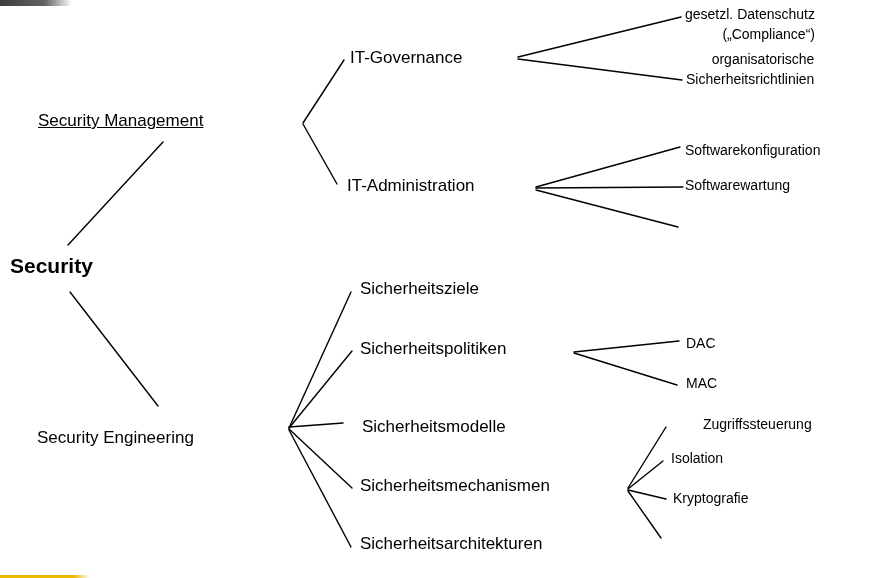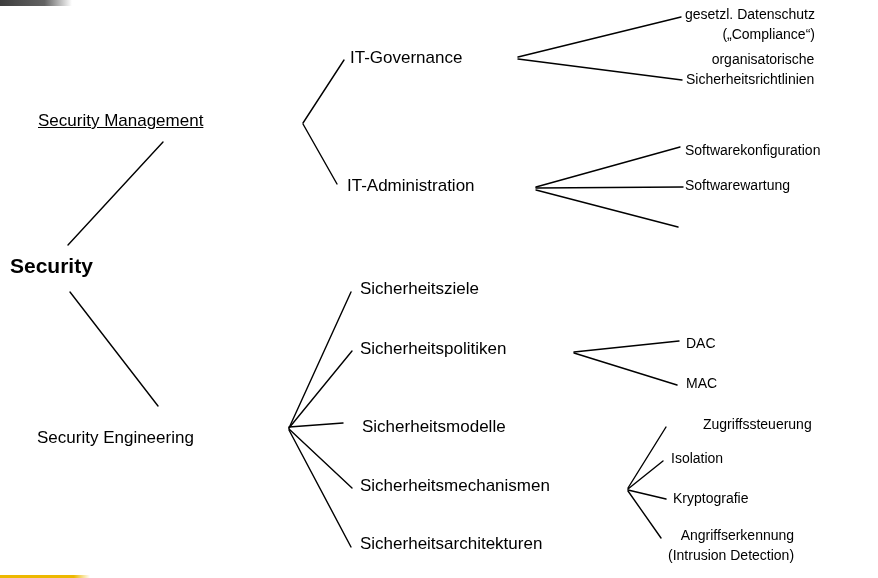--- a/index.html
+++ b/index.html
@@ -83,18 +83,16 @@
 Sicherheitsrichtlinien</div>
   <div class="label leaf-label" style="left:685px; top:140px;">Softwarekonfiguration</div>
   <div class="label leaf-label" style="left:685px; top:175px;">Softwarewartung</div>
 
   <div class="label leaf-label" style="left:686px; top:333px;">DAC</div>
   <div class="label leaf-label" style="left:686px; top:373px;">MAC</div>
 
   <div class="label leaf-label" style="left:703px; top:414px;">Zugriffssteuerung</div>
   <div class="label leaf-label" style="left:671px; top:448px;">Isolation</div>
   <div class="label leaf-label" style="left:673px; top:488px;">Kryptografie</div>
-  <div class="label leaf-label" style="left:668px; top:525px;">Angriffserkennung
-(Intrusion Detection)</div>
 
   <div class="header-fragment"></div>
   <div class="footer-accent"></div>
 </div>
 
 </body></html>

